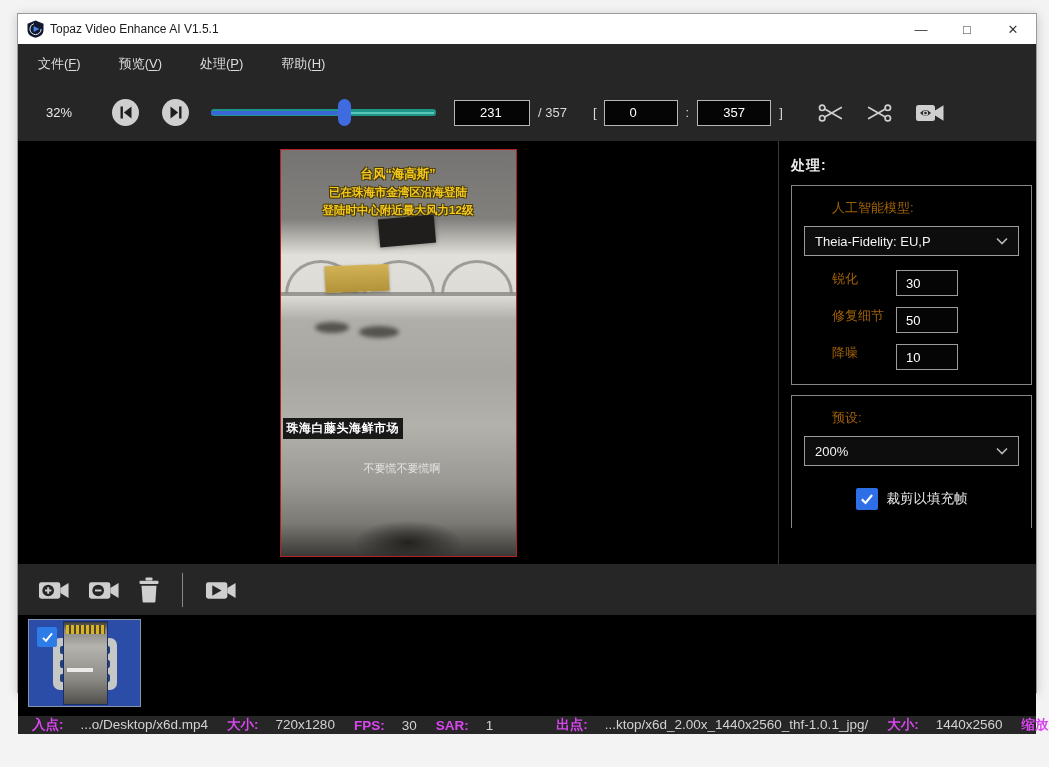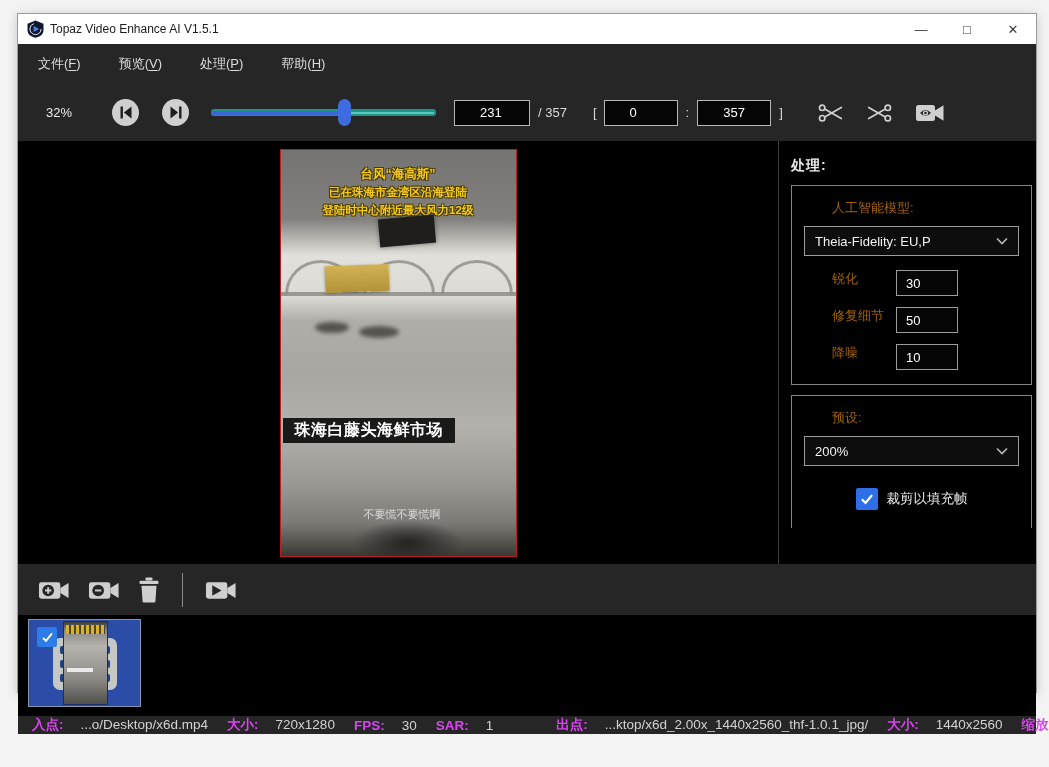--- a/index.html
+++ b/index.html
@@ -56,23 +56,23 @@
                 transform:rotate(-5deg); box-shadow:0 0 5px rgba(0,0,0,.4); }
   .bridge { position:absolute; left:0; top:98px; width:100%; height:58px; }
   .bridge .deck { position:absolute; left:0; right:0; top:44px; height:4px; background:#8e8c86; opacity:.85; }
   .arch { position:absolute; top:12px; width:72px; height:34px; border:3px solid #8e8c86; border-bottom:none;
           border-radius:50% 50% 0 0 / 100% 100% 0 0; opacity:.8; }
   .yellow-sign { position:absolute; left:44px; top:115px; width:64px; height:27px;
                  background:linear-gradient(#d2b254,#b3933a); transform:rotate(-2deg);
                  box-shadow:0 1px 3px rgba(0,0,0,.35); }
   .car-blob { position:absolute; background:#55534e; border-radius:50%; filter:blur(2px); }
   .location-label { position:absolute; left:2px; top:268px; background:rgba(5,5,5,.88); color:#fff;
-                    font-size:16px; font-weight:bold; padding:2px 12px; letter-spacing:.5px; }
+                    font-size:12px; font-weight:bold; padding:2px 4px; letter-spacing:.5px; }
   .subtitle { position:absolute; left:8px; right:0; top:311px; text-align:center;
-              color:rgba(255,255,255,.72); font-size:11px;margin-top:46px; }
+              color:rgba(255,255,255,.72); font-size:11px; }
   .bottom-blob { position:absolute; left:72px; bottom:-10px; width:110px; height:46px;
                  background:radial-gradient(ellipse at center,#24221f 0%,rgba(36,34,31,0) 70%); }
 
   
   .right-panel { flex:0 0 258px; border-left:1px solid #3c3c3c; padding:16px 4px 0 12px; color:#d5d5d5; }
   .panel-title { font-size:14px; font-weight:bold; color:#efefef; letter-spacing:1px; }
   .group-box { border:1px solid #858585; padding:13px 12px 14px; margin-top:10px; }
   .group-box.clipped { border-bottom:none; height:133px; }
   .field-label { font-size:13px; color:#a16207;margin-left:28px; }
   .dropdown { margin-top:9px; height:30px; background:#0d0d0d; border:1px solid #9c9c9c;

